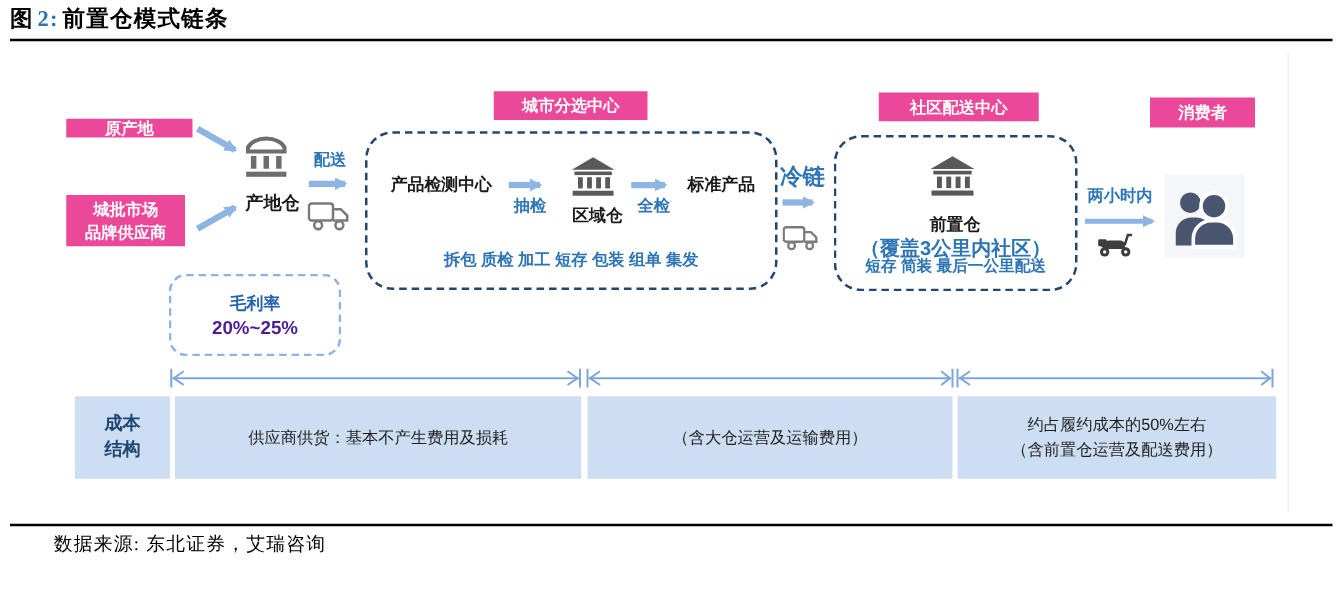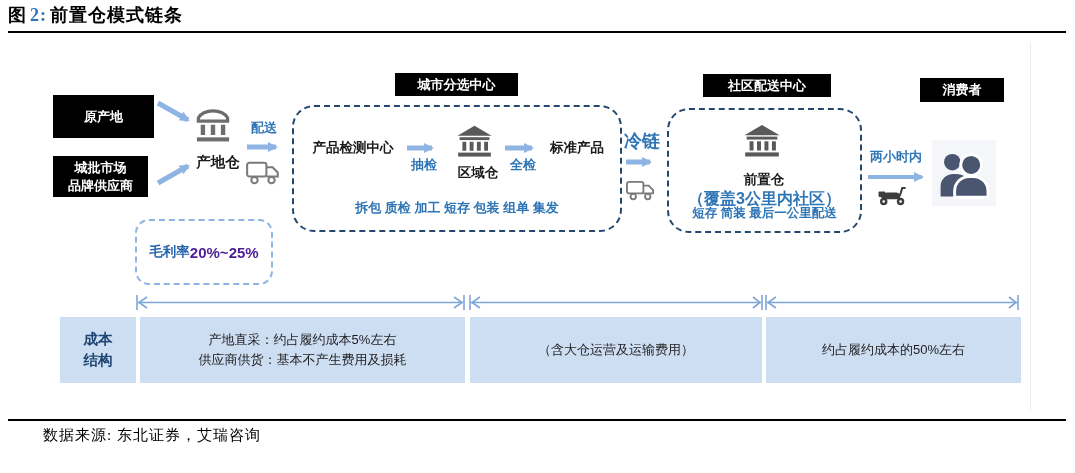--- a/index.html
+++ b/index.html
@@ -10,27 +10,27 @@
   }
   .abs{position:absolute;box-sizing:border-box;}
   .title{
     left:8px;top:3px;font-family:"Liberation Serif","DejaVu Serif",serif;
     font-weight:bold;font-size:18px;color:#000;letter-spacing:1px;white-space:nowrap;
   }
   .title .num{color:#2e75b6;padding:0 3px;}
   .rule{left:8px;width:1058px;border-top:2px solid #000;height:0;}
   .faint-vline{left:1030px;top:42px;width:0;height:368px;border-left:1px solid #ededed;}
   .solidbox{
-    background:#000000;color:#fff;font-weight:bold;font-size:13px;
+    background:#ec4899;color:#fff;font-weight:bold;font-size:13px;
     display:flex;flex-direction:column;align-items:center;justify-content:center;
     text-align:center;line-height:1.35;
   }
   .dashed-navy{border:2px dashed #24476e;border-radius:22px;}
   .dashed-blue{border:2px dashed #8fb3e2;border-radius:14px;
-    display:flex;flex-direction:row;align-items:center;justify-content:center;}
+    display:flex;flex-direction:column;align-items:center;justify-content:center;}
   .t{white-space:nowrap;}
   .c{text-align:center;}
   .blue{color:#2e75b6;}
   .blk{color:#1a1a1a;font-weight:bold;}
   .costbox{
     background:#cdddf2;display:flex;flex-direction:column;align-items:center;
     justify-content:center;text-align:center;font-size:13px;color:#1f1f1f;line-height:1.55;
   }
   .costlabel{
     background:#cdddf2;display:flex;flex-direction:column;align-items:center;
@@ -48,21 +48,21 @@
 </style>
 </head>
 <body>
 
 <div class="abs t title">
   <span>图</span><span class="num">2:</span><span>前置仓模式链条</span>
 </div>
 <div class="abs rule" style="top:31px"></div>
 <div class="abs faint-vline"></div>
 
-<div class="abs solidbox" style="left:53px;top:95px;width:101px;height:43px">
+<div class="abs solidbox" style="left:53px;top:95px;width:101px;height:15px">
   <span>原产地</span>
 </div>
 <div class="abs solidbox" style="left:53px;top:156px;width:95px;height:41px">
   <span>城批市场</span>
   <span>品牌供应商</span>
 </div>
 
 <span class="abs" style="left:194px;top:108px">
   <svg width="38" height="35" viewBox="0 0 26 23">
     <path d="M3 8.5 h20 v-2.2 a10.5 7 0 0 0 -20 0 Z" fill="none" stroke="#6d6d6d" stroke-width="2.2"></path>
@@ -167,28 +167,28 @@
 <div class="abs dashed-blue" style="left:135px;top:219px;width:138px;height:66px">
   <span class="margin-label">毛利率</span>
   <span class="margin-value">20%~25%</span>
 </div>
 
 <div class="abs costlabel" style="left:60px;top:317px;width:76px;height:66px">
   <span>成本</span>
   <span>结构</span>
 </div>
 <div class="abs costbox" style="left:140px;top:317px;width:325px;height:66px">
-  <span>产地直采：约占履约成本5%左右</span>
   <span>供应商供货：基本不产生费用及损耗</span>
 </div>
 <div class="abs costbox" style="left:470px;top:317px;width:292px;height:66px">
   <span>（含大仓运营及运输费用）</span>
 </div>
 <div class="abs costbox" style="left:766px;top:317px;width:255px;height:66px">
   <span>约占履约成本的50%左右</span>
+  <span>（含前置仓运营及配送费用）</span>
 </div>
 
 <svg class="abs layer" width="1075" height="473">
   <defs>
     <marker id="tri" markerUnits="userSpaceOnUse" markerWidth="14" markerHeight="12" refX="8" refY="5" orient="auto">
       <path d="M0,0 L10,5 L0,10 Z" fill="#8eb4e3"></path>
     </marker>
   </defs>
 
   <line x1="158" y1="103" x2="188" y2="120" stroke="#8eb4e3" stroke-width="5" marker-end="url(#tri)"></line>

